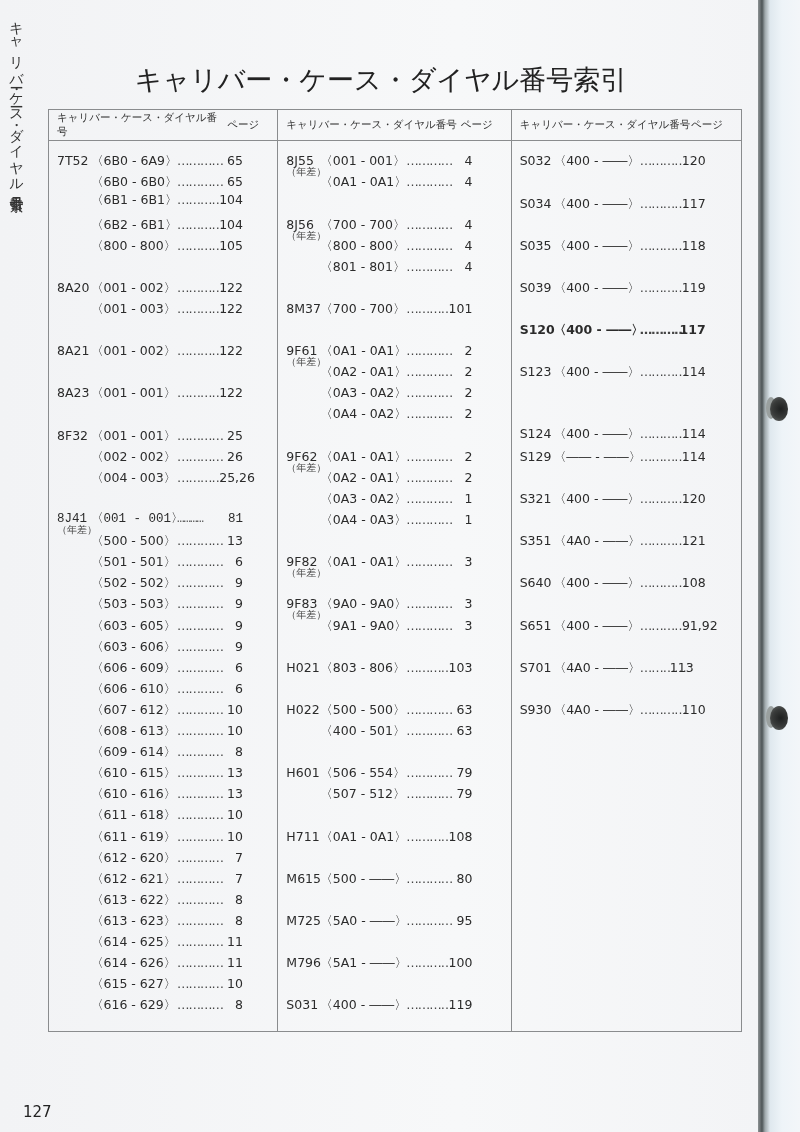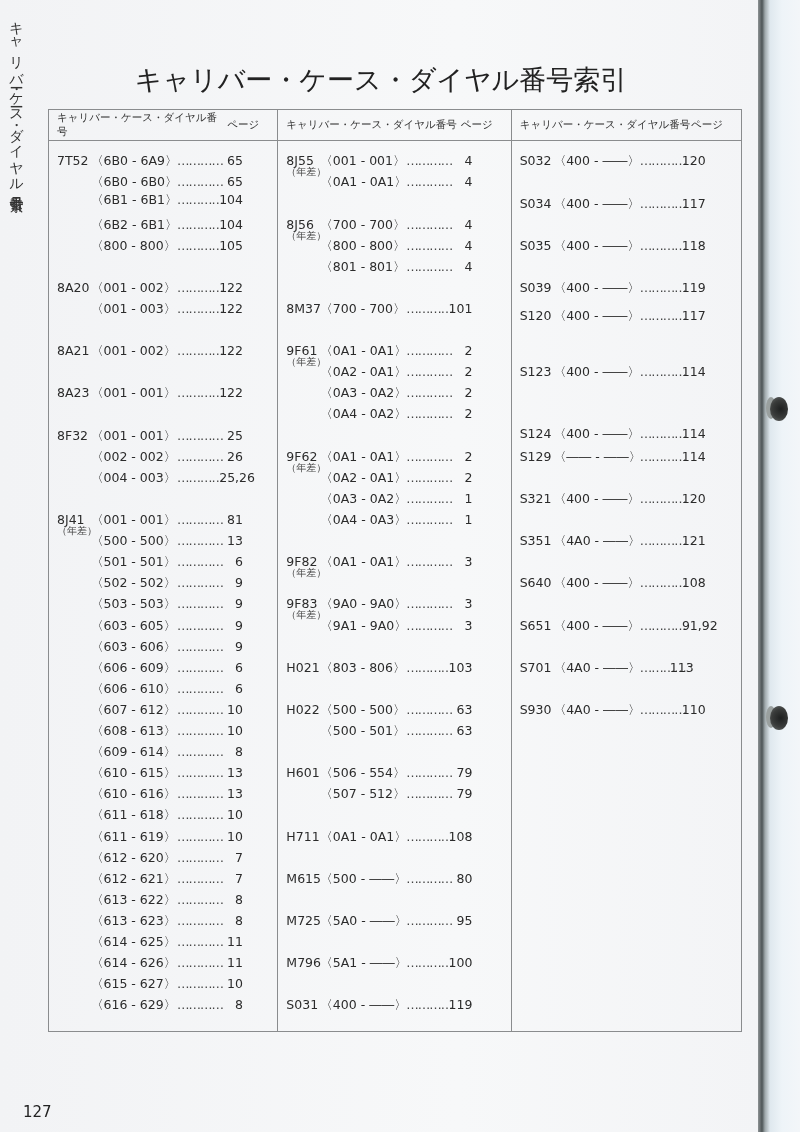--- a/index.html
+++ b/index.html
@@ -139,21 +139,21 @@
           <div class="row" style="top: 305px;">
             <span class="code">〈002 - 002〉</span>
             <span class="dots" style="left: 128px;">…………</span>
             <span class="pg" style="left: 150px; width: 44px;">26</span>
           </div>
           <div class="row" style="top: 326px;">
             <span class="code">〈004 - 003〉</span>
             <span class="dots" style="left: 128px;">…………</span>
             <span class="pg" style="left: 150px; width: 56px;">25,26</span>
           </div>
-          <div class="row" style="top: 368px;">
+          <div class="row" style="top: 368px; font-family: Liberation Mono, monospace;">
             <span class="cal">8J41</span>
             <span class="note">（年差）</span>
             <span class="code">〈001 - 001〉</span>
             <span class="dots" style="left: 128px;">…………</span>
             <span class="pg" style="left: 150px; width: 44px;">81</span>
           </div>
           <div class="row" style="top: 389px;">
             <span class="code">〈500 - 500〉</span>
             <span class="dots" style="left: 128px;">…………</span>
             <span class="pg" style="left: 150px; width: 44px;">13</span>
@@ -380,21 +380,21 @@
             <span class="dots" style="left: 128px;">…………</span>
             <span class="pg" style="left: 150px; width: 44px;">103</span>
           </div>
           <div class="row" style="top: 558px;">
             <span class="cal">H022</span>
             <span class="code">〈500 - 500〉</span>
             <span class="dots" style="left: 128px;">…………</span>
             <span class="pg" style="left: 150px; width: 44px;">63</span>
           </div>
           <div class="row" style="top: 579px;">
-            <span class="code">〈500 - 501〉</span>
+            <span class="code">〈400 - 501〉</span>
             <span class="dots" style="left: 128px;">…………</span>
             <span class="pg" style="left: 150px; width: 44px;">63</span>
           </div>
           <div class="row" style="top: 621px;">
             <span class="cal">H601</span>
             <span class="code">〈506 - 554〉</span>
             <span class="dots" style="left: 128px;">…………</span>
             <span class="pg" style="left: 150px; width: 44px;">79</span>
           </div>
           <div class="row" style="top: 642px;">
@@ -457,21 +457,21 @@
             <span class="code">〈400 - ――〉</span>
             <span class="dots" style="left: 128px;">…………</span>
             <span class="pg" style="left: 150px; width: 44px;">118</span>
           </div>
           <div class="row" style="top: 136px;">
             <span class="cal">S039</span>
             <span class="code">〈400 - ――〉</span>
             <span class="dots" style="left: 128px;">…………</span>
             <span class="pg" style="left: 150px; width: 44px;">119</span>
           </div>
-          <div class="row" style="top: 164px;">
+          <div class="row" style="top: 178px; font-weight: bold;">
             <span class="cal">S120</span>
             <span class="code">〈400 - ――〉</span>
             <span class="dots" style="left: 128px;">…………</span>
             <span class="pg" style="left: 150px; width: 44px;">117</span>
           </div>
           <div class="row" style="top: 220px;">
             <span class="cal">S123</span>
             <span class="code">〈400 - ――〉</span>
             <span class="dots" style="left: 128px;">…………</span>
             <span class="pg" style="left: 150px; width: 44px;">114</span>

